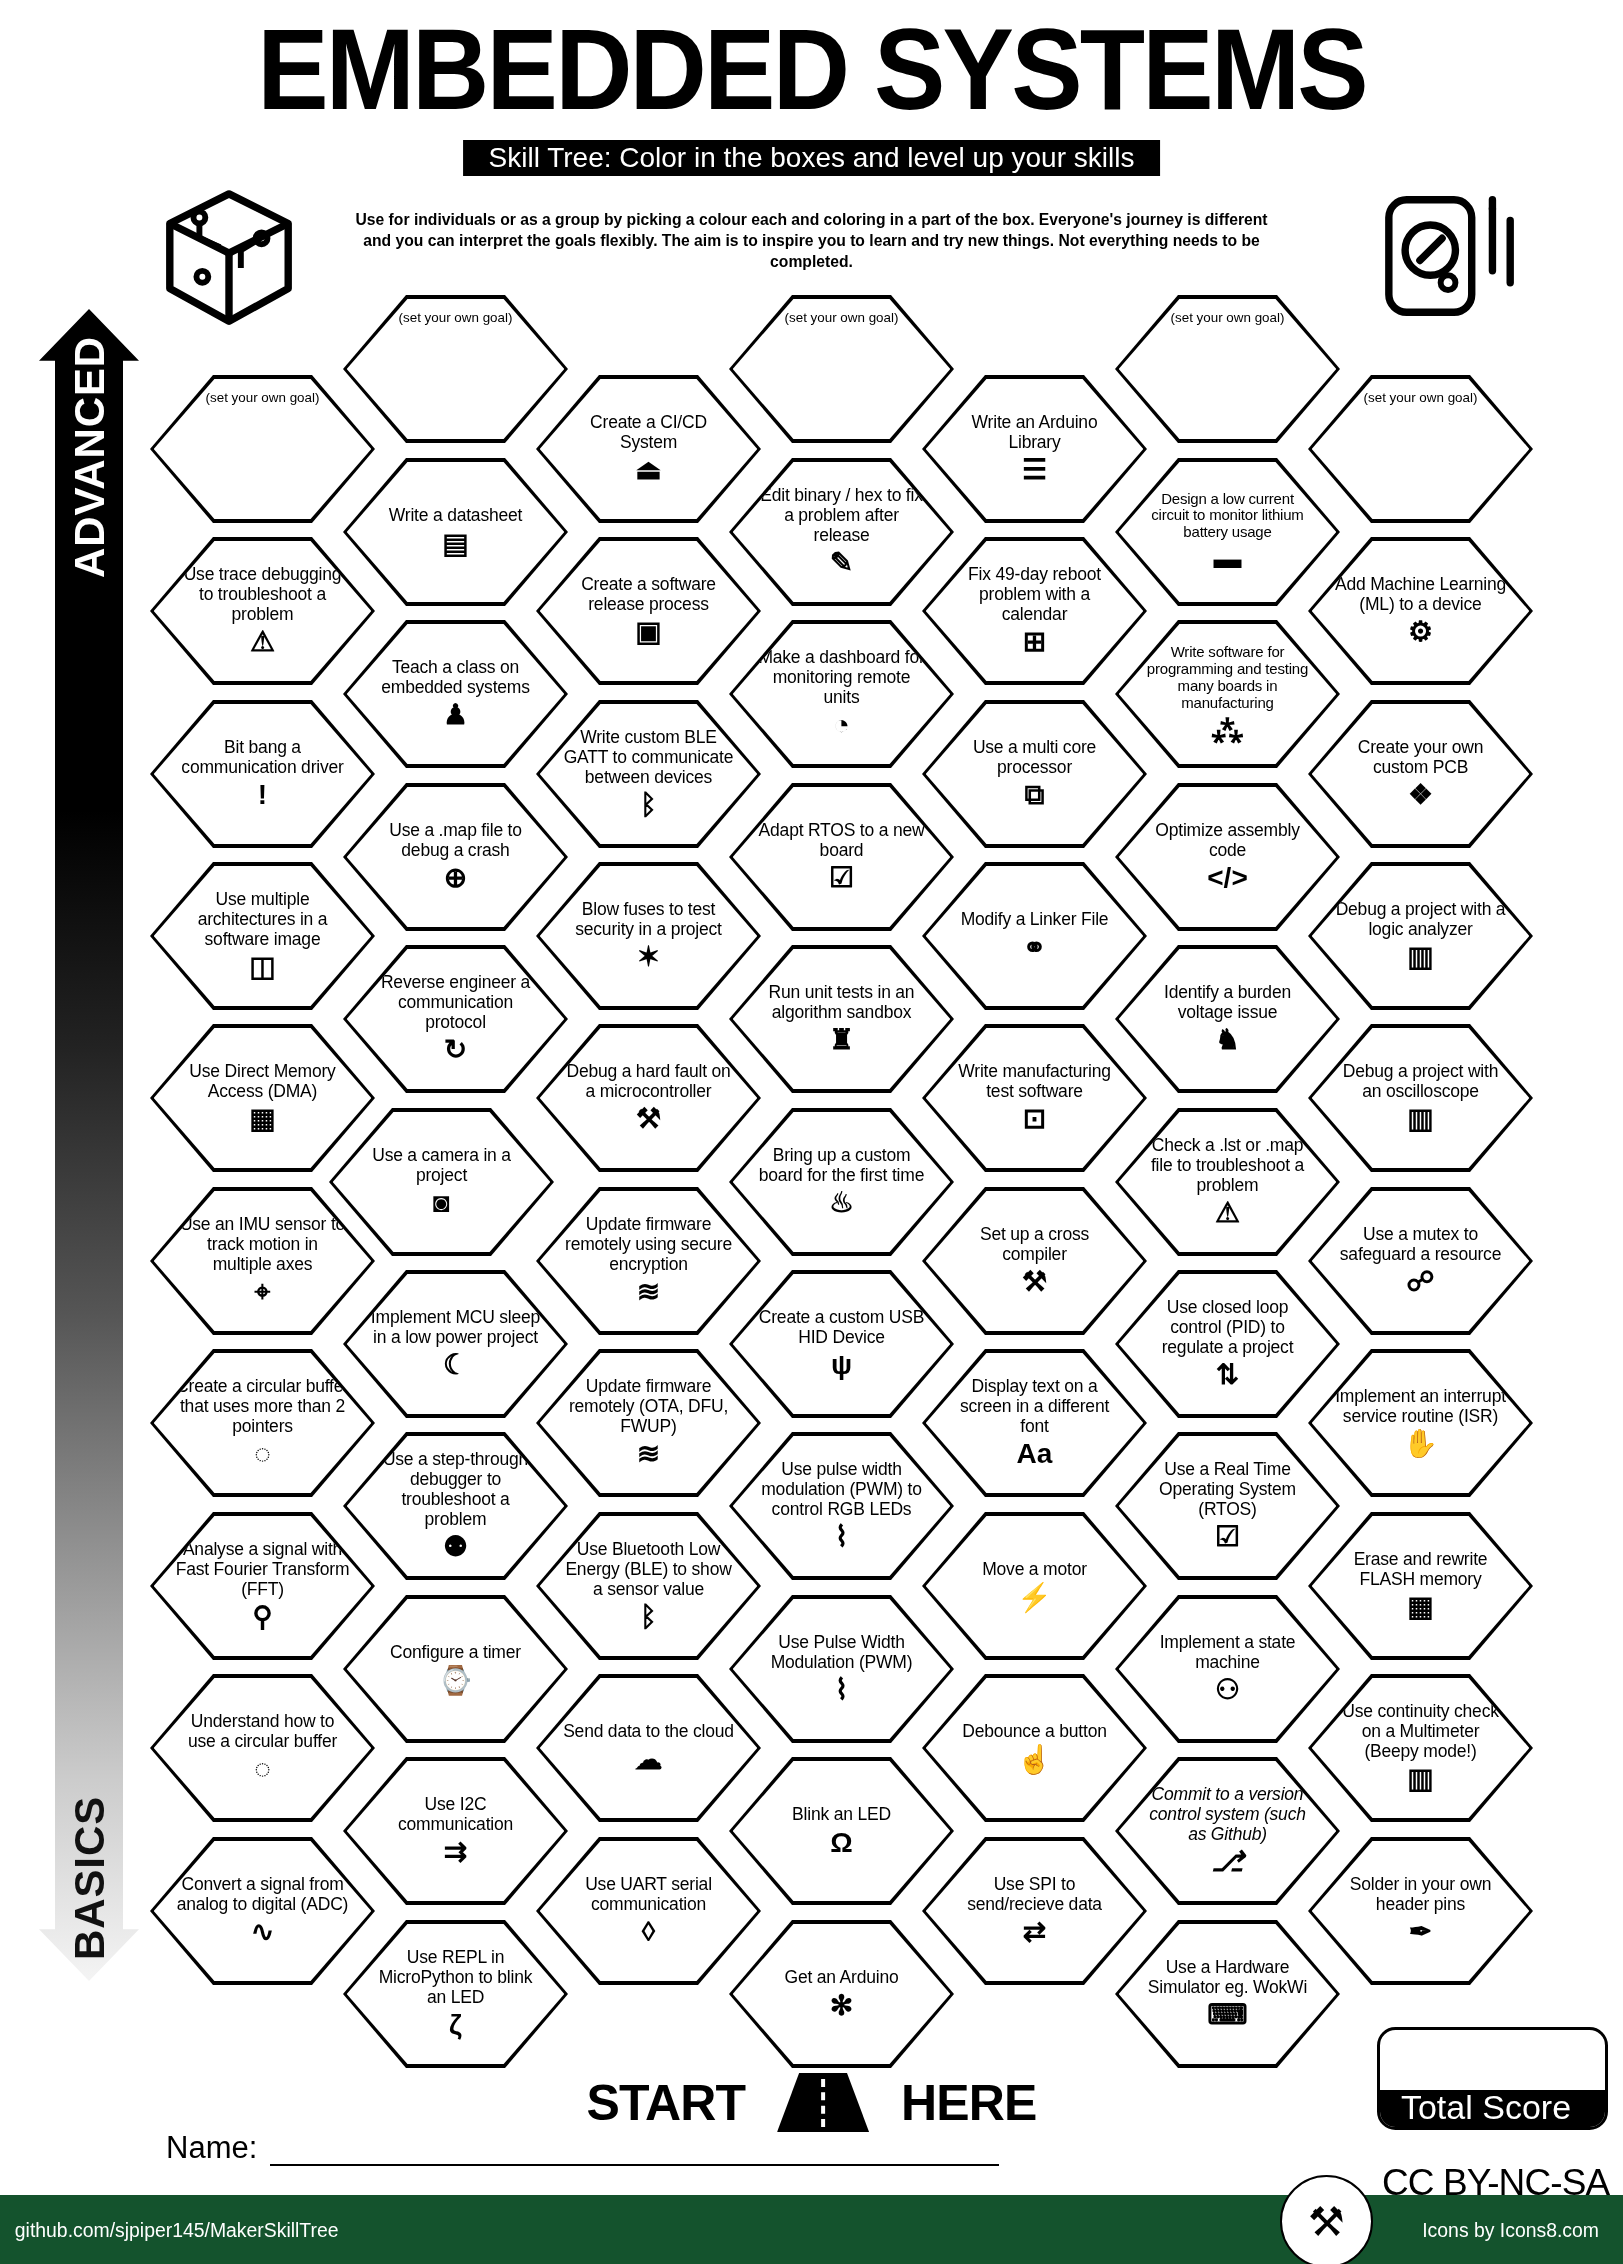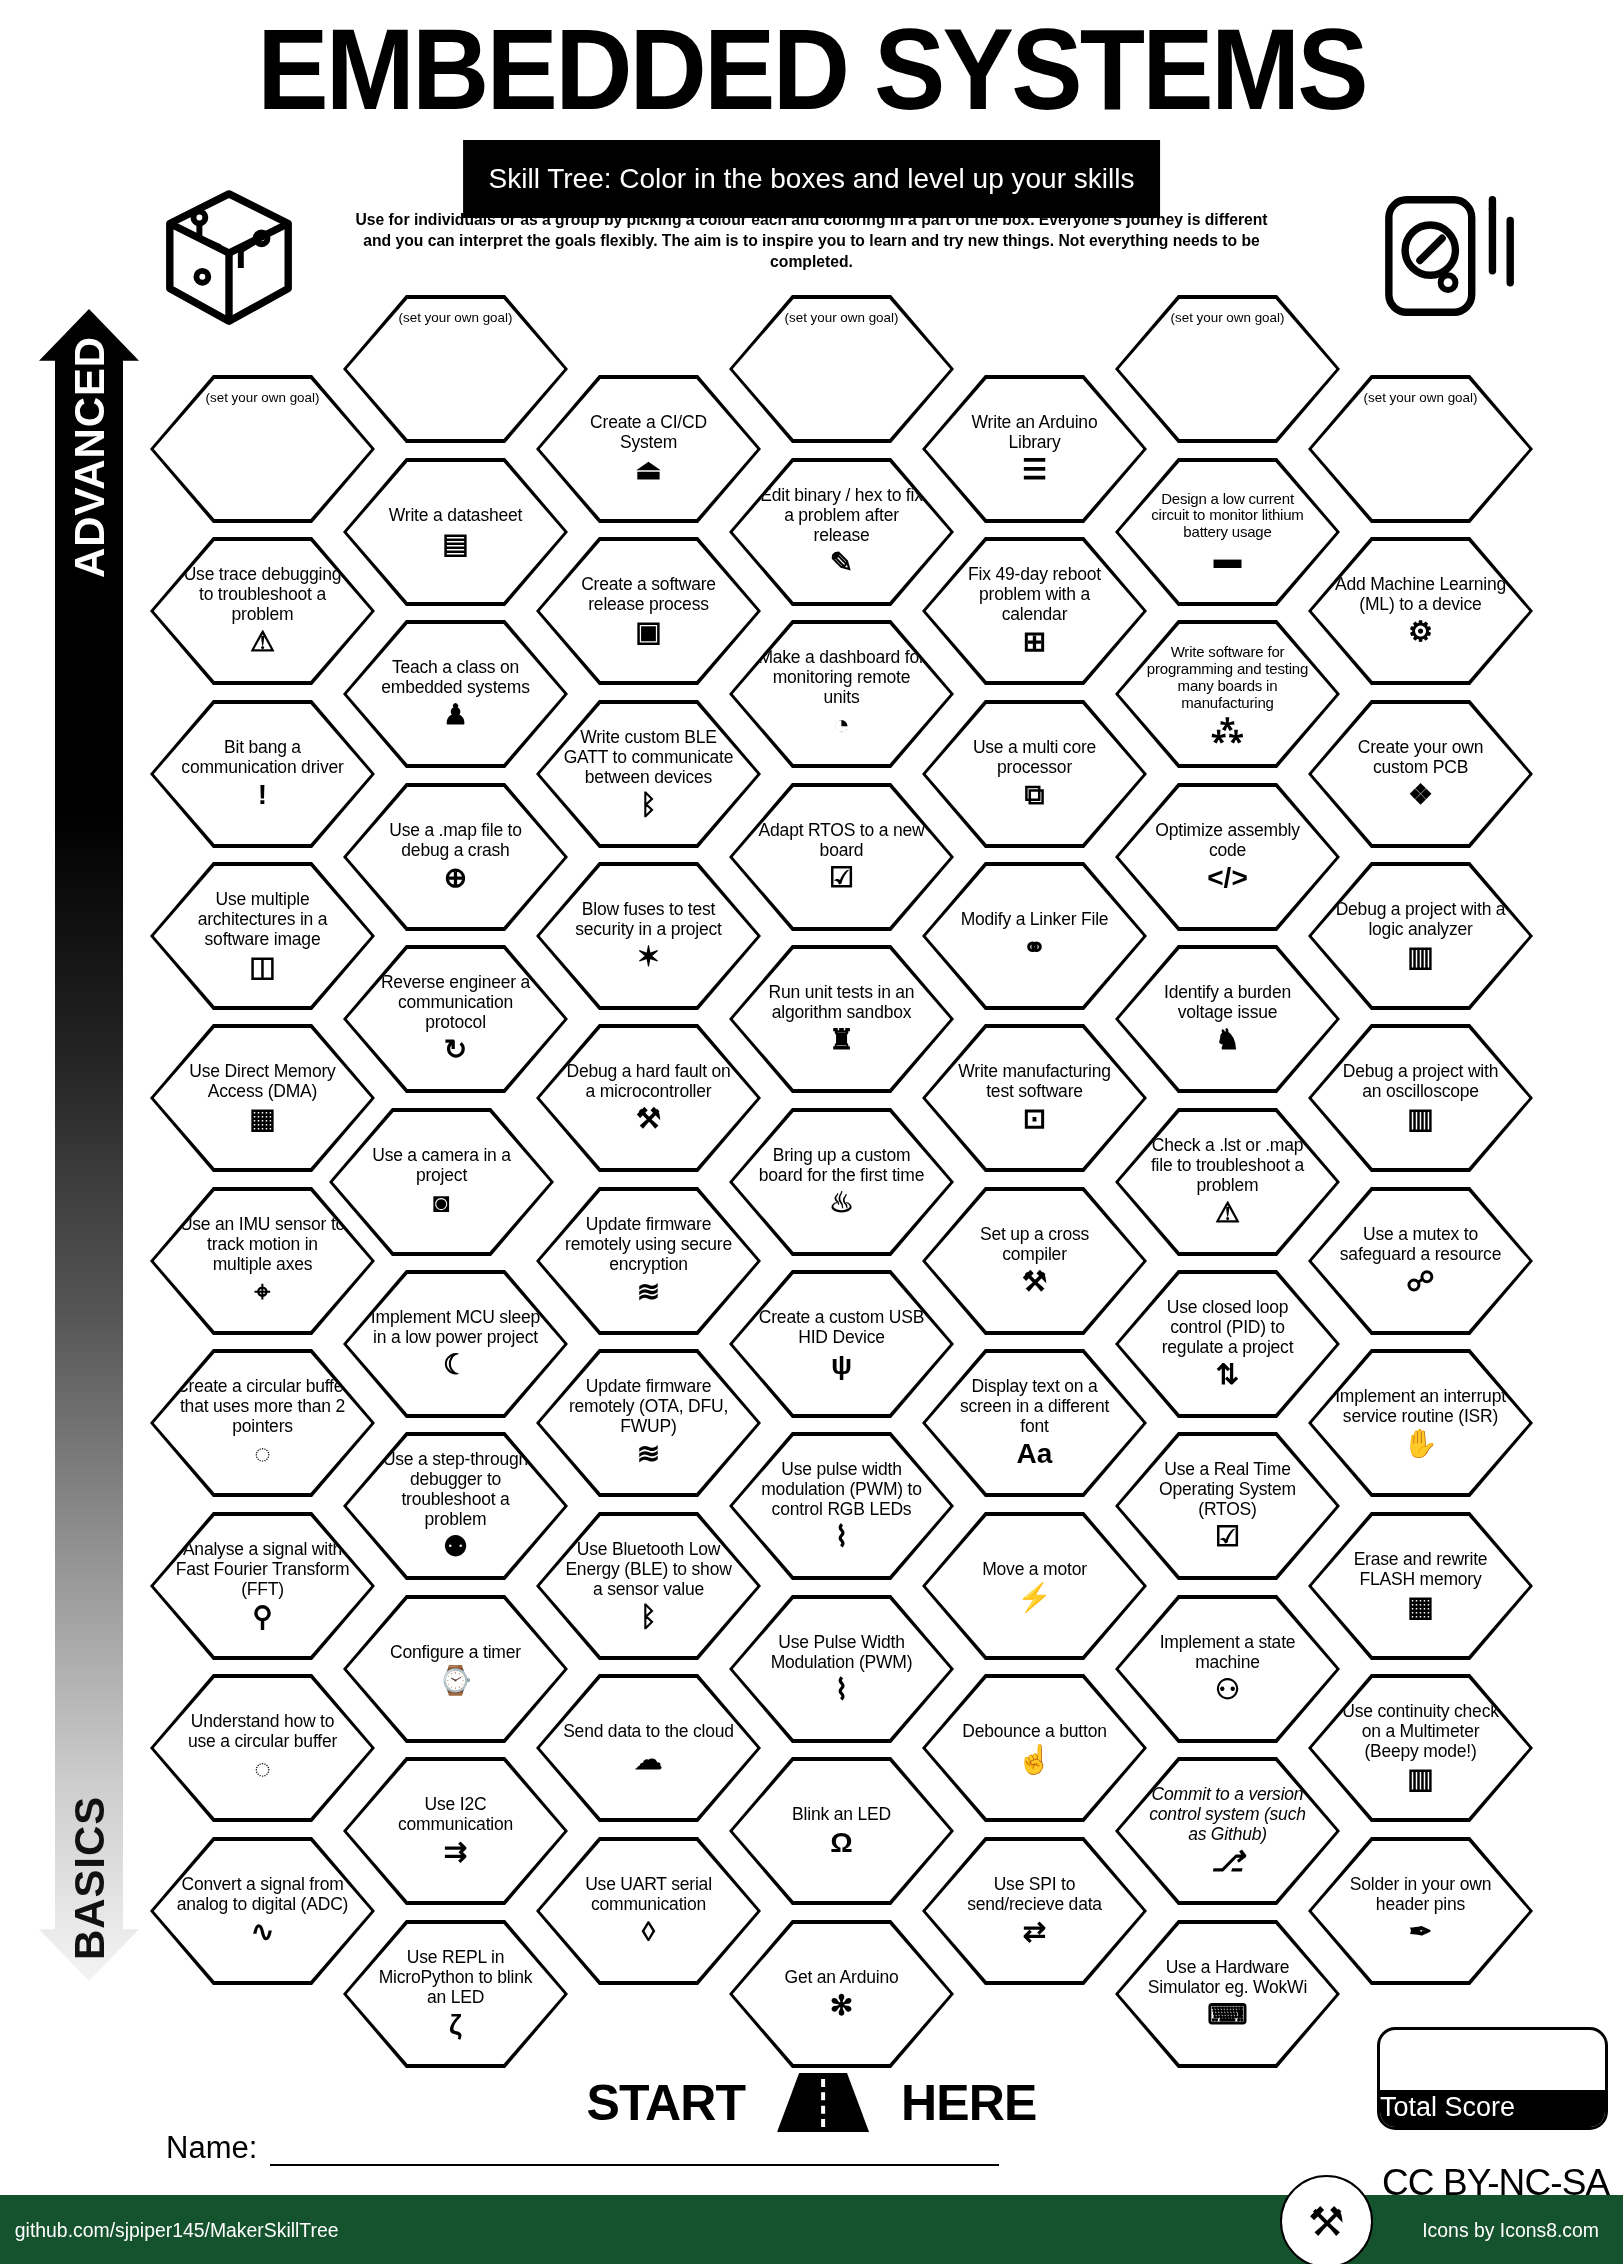--- a/index.html
+++ b/index.html
@@ -3,21 +3,21 @@
 <meta charset="utf-8">
 <style>
   html,body{margin:0;padding:0;}
   body{width:1623px;height:2265px;position:relative;background:#fff;color:#000;
        font-family:"Liberation Sans",sans-serif;overflow:hidden;}
   
   #title{position:absolute;top:1.8px;left:0;width:100%;text-align:center;
          font-size:107px;font-weight:bold;letter-spacing:-2.8px;white-space:nowrap;
          transform:scaleY(1.08);transform-origin:top;}
   #subtitle{position:absolute;top:140px;left:50%;transform:translateX(-50%);
-            background:#000;color:#fff;font-size:28px;padding:23px 26px;white-space:nowrap;}
+            background:#000;color:#fff;font-size:28px;padding:2px 26px;white-space:nowrap;}
   #intro{position:absolute;top:209px;left:50%;transform:translateX(-50%);width:932px;
          text-align:center;font-size:15.7px;font-weight:bold;line-height:1.35;}
   
   #cube-logo{position:absolute;left:155px;top:185px;}
   #multimeter-logo{position:absolute;left:1377px;top:185px;}
   
   #level-arrow{position:absolute;left:39px;top:309px;width:100px;height:1672px;
     clip-path:polygon(50% 0%,100% 3.1%,84% 3.1%,84% 96.9%,100% 96.9%,50% 100%,0% 96.9%,16% 96.9%,16% 3.1%,0% 3.1%);
     background:linear-gradient(to bottom,#000 0%,#000 30%,#222 44%,#555 60%,#999 76%,#ccc 88%,#f4f4f4 100%);}
   .arrow-label{position:absolute;white-space:nowrap;font-weight:bold;font-size:42px;
@@ -41,21 +41,21 @@
               display:flex;align-items:center;gap:32px;}
   .start-word{font-size:50px;font-weight:bold;letter-spacing:-0.9px;}
   #road-icon{width:92px;height:59px;background:#000;
              clip-path:polygon(24% 0,76% 0,100% 100%,0 100%);
              display:flex;align-items:stretch;justify-content:center;}
   #road-line{width:0;border-left:4.6px dashed #fff;margin:5.5px 0;}
   #tile-note{position:absolute;top:1992px;left:1377px;width:229px;text-align:center;font-size:24px;margin-top:32px;}
   #score-box{position:absolute;top:2027px;left:1377px;width:231px;height:103px;background:#fff;
              border:3.7px solid #000;border-radius:18.5px;overflow:hidden;box-sizing:border-box;}
   #score-band{position:absolute;bottom:0;left:0;right:0;height:37px;background:#000;color:#fff;
-              text-align:left;font-size:27px;line-height:35px;padding-right:13px;}
+              text-align:center;font-size:34px;line-height:35px;padding-right:13px;}
   #name-row{position:absolute;top:2130px;left:166px;font-size:31px;display:flex;align-items:flex-end;}
   #name-line{display:inline-block;width:729px;border-bottom:2.8px solid #000;margin-left:13px;height:31px;}
   #cc-badge{position:absolute;left:1280px;top:2175px;width:89px;height:89px;border:2.8px solid #000;
             border-radius:50%;background:#fff;z-index:5;display:flex;align-items:center;
             justify-content:center;font-size:41px;}
   #cc-text{position:absolute;left:1382px;top:2162px;font-size:37px;letter-spacing:-0.9px;}
   #footer{position:absolute;left:0;bottom:0;width:100%;height:70px;background:#14532d;color:#fff;}
   #footer-left{position:absolute;left:14.8px;top:50%;transform:translateY(-50%);font-size:19.4px;}
   #footer-center{position:absolute;left:50%;top:50%;transform:translate(-50%,-50%);
                  font-size:28px;font-weight:bold;white-space:nowrap;}

